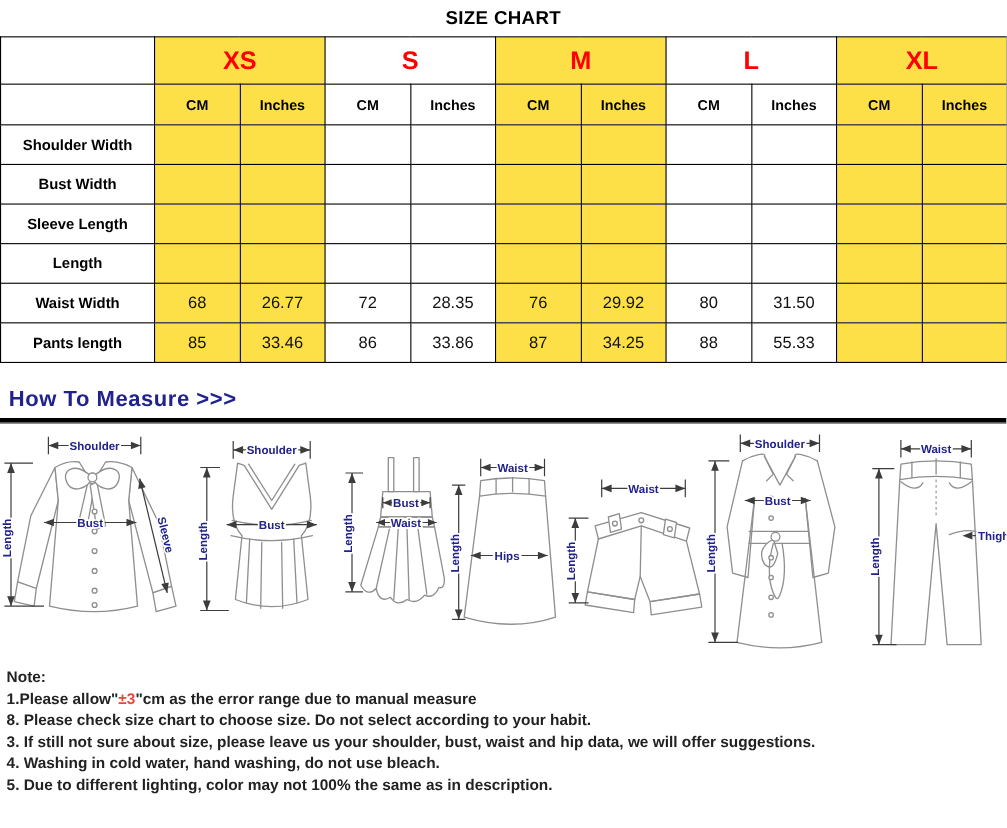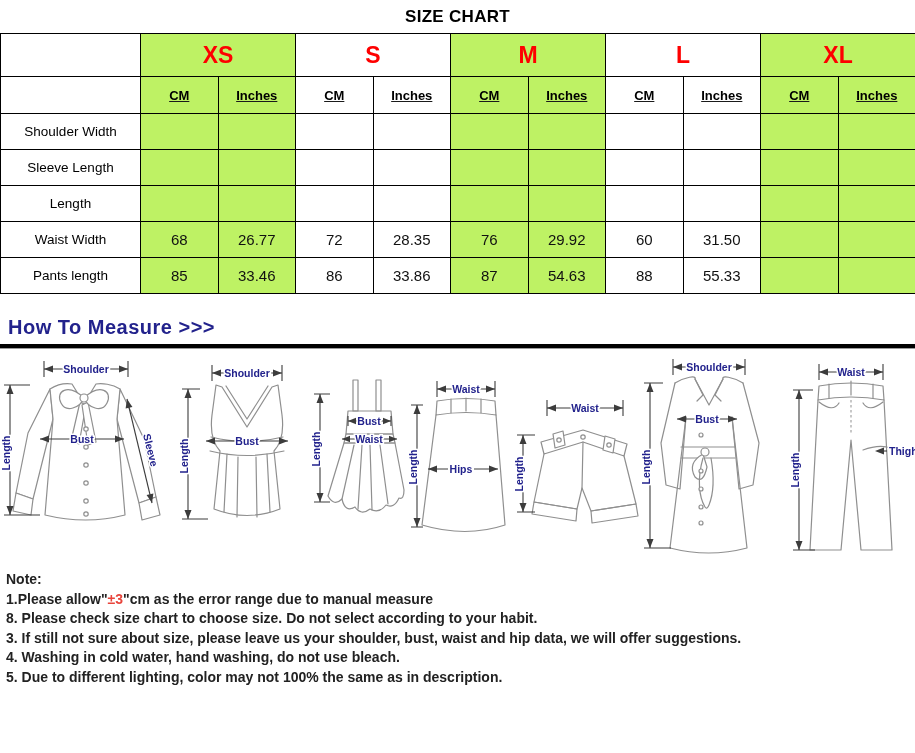--- a/index.html
+++ b/index.html
@@ -6,27 +6,27 @@
   body{width:915px;height:753px;overflow:hidden;font-family:"Liberation Sans",sans-serif;color:#1a1a1a;}
   .page{width:915px;}
 
   .title{margin:0;padding:7px 0 6px 0;text-align:center;font-size:17px;font-weight:bold;letter-spacing:.3px;color:#000;}
 
   table.size-table{border-collapse:collapse;width:915px;table-layout:fixed;}
   .size-table th,.size-table td{border:1px solid #000;text-align:center;vertical-align:middle;padding:0;overflow:hidden;white-space:nowrap;}
   .size-table col.c-label{width:140px;}
   .size-table col.c-val{width:77.5px;}
   tr.size-row{height:43px;}
-  tr.unit-row{height:37px;text-decoration:underline;}
+  tr.unit-row{height:37px;}
   tbody tr{height:36px;}
   th.size-head{color:#fe0000;font-size:23px;font-weight:bold;font-family:"Liberation Sans",sans-serif;}
   th.unit-head{font-size:13px;font-weight:bold;color:#000;}
-  td.row-label{font-size:13.5px;font-weight:normal;color:#000;}
+  td.row-label{font-size:13.5px;font-weight:bold;color:#000;}
   td.val{font-size:15px;color:#111;}
-  .shaded{background:#bef264;}
+  .shaded{background:#fde047;}
   th.corner{background:#fff;}
 
   .measure{margin-top:22px;}
   .measure-heading{font-size:20px;font-weight:bold;color:#22228c;padding:0 0 5px 8px;letter-spacing:.5px;}
   .rule{height:4px;background:#000;border-bottom:1px solid #9a9a9a;}
 
   .figures{width:915px;display:flex;justify-content:space-between;align-items:center;padding-top:6px;}
   .figures svg{display:block;flex:0 0 auto;}
   .fig-tank{margin-top:2px;}
   .fig-dress{margin-top:8px;}
@@ -97,20 +97,33 @@
           <td class="val"></td>
           <td class="val"></td>
           <td class="val shaded"></td>
           <td class="val shaded"></td>
           <td class="val"></td>
           <td class="val"></td>
           <td class="val shaded"></td>
           <td class="val shaded"></td>
         </tr>
         <tr>
+          <td class="row-label">Bust Width</td>
+          <td class="val shaded"></td>
+          <td class="val shaded"></td>
+          <td class="val"></td>
+          <td class="val"></td>
+          <td class="val shaded"></td>
+          <td class="val shaded"></td>
+          <td class="val"></td>
+          <td class="val"></td>
+          <td class="val shaded"></td>
+          <td class="val shaded"></td>
+        </tr>
+        <tr>
           <td class="row-label">Sleeve Length</td>
           <td class="val shaded"></td>
           <td class="val shaded"></td>
           <td class="val"></td>
           <td class="val"></td>
           <td class="val shaded"></td>
           <td class="val shaded"></td>
           <td class="val"></td>
           <td class="val"></td>
           <td class="val shaded"></td>
@@ -130,33 +143,33 @@
           <td class="val shaded"></td>
         </tr>
         <tr>
           <td class="row-label">Waist Width</td>
           <td class="val shaded">68</td>
           <td class="val shaded">26.77</td>
           <td class="val">72</td>
           <td class="val">28.35</td>
           <td class="val shaded">76</td>
           <td class="val shaded">29.92</td>
-          <td class="val">60</td>
+          <td class="val">80</td>
           <td class="val">31.50</td>
           <td class="val shaded"></td>
           <td class="val shaded"></td>
         </tr>
         <tr>
           <td class="row-label">Pants length</td>
           <td class="val shaded">85</td>
           <td class="val shaded">33.46</td>
           <td class="val">86</td>
           <td class="val">33.86</td>
           <td class="val shaded">87</td>
-          <td class="val shaded">54.63</td>
+          <td class="val shaded">34.25</td>
           <td class="val">88</td>
           <td class="val">55.33</td>
           <td class="val shaded"></td>
           <td class="val shaded"></td>
         </tr>
       </tbody>
   </table>
 
   <div class="measure">
     <div class="measure-heading">How To Measure &gt;&gt;&gt;</div>

